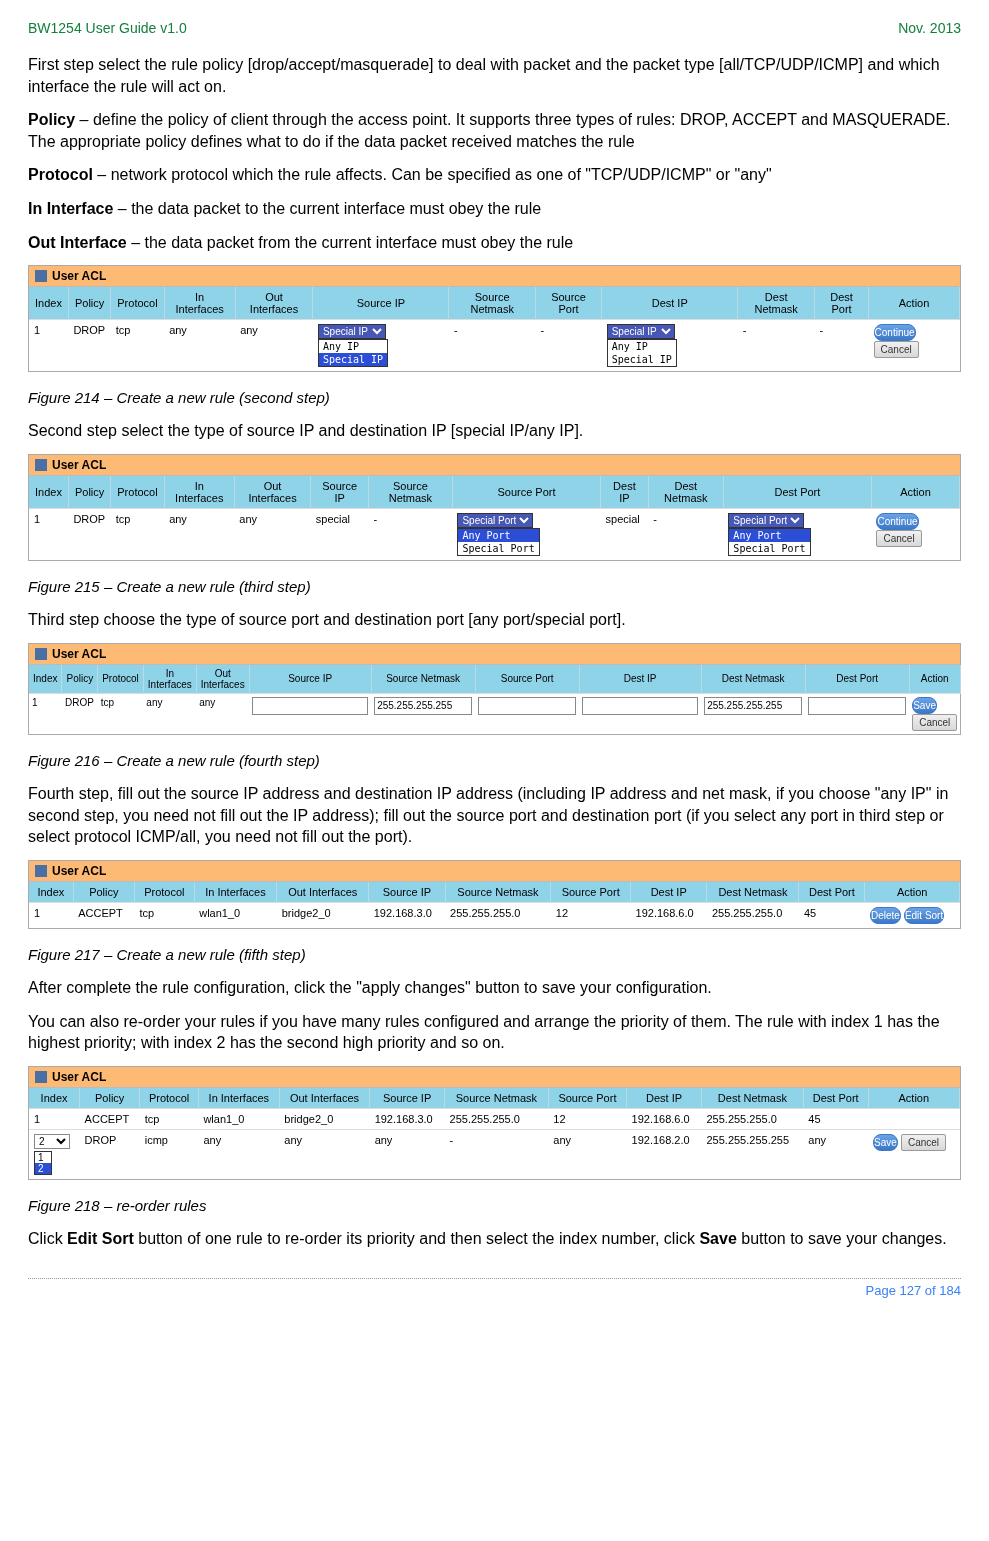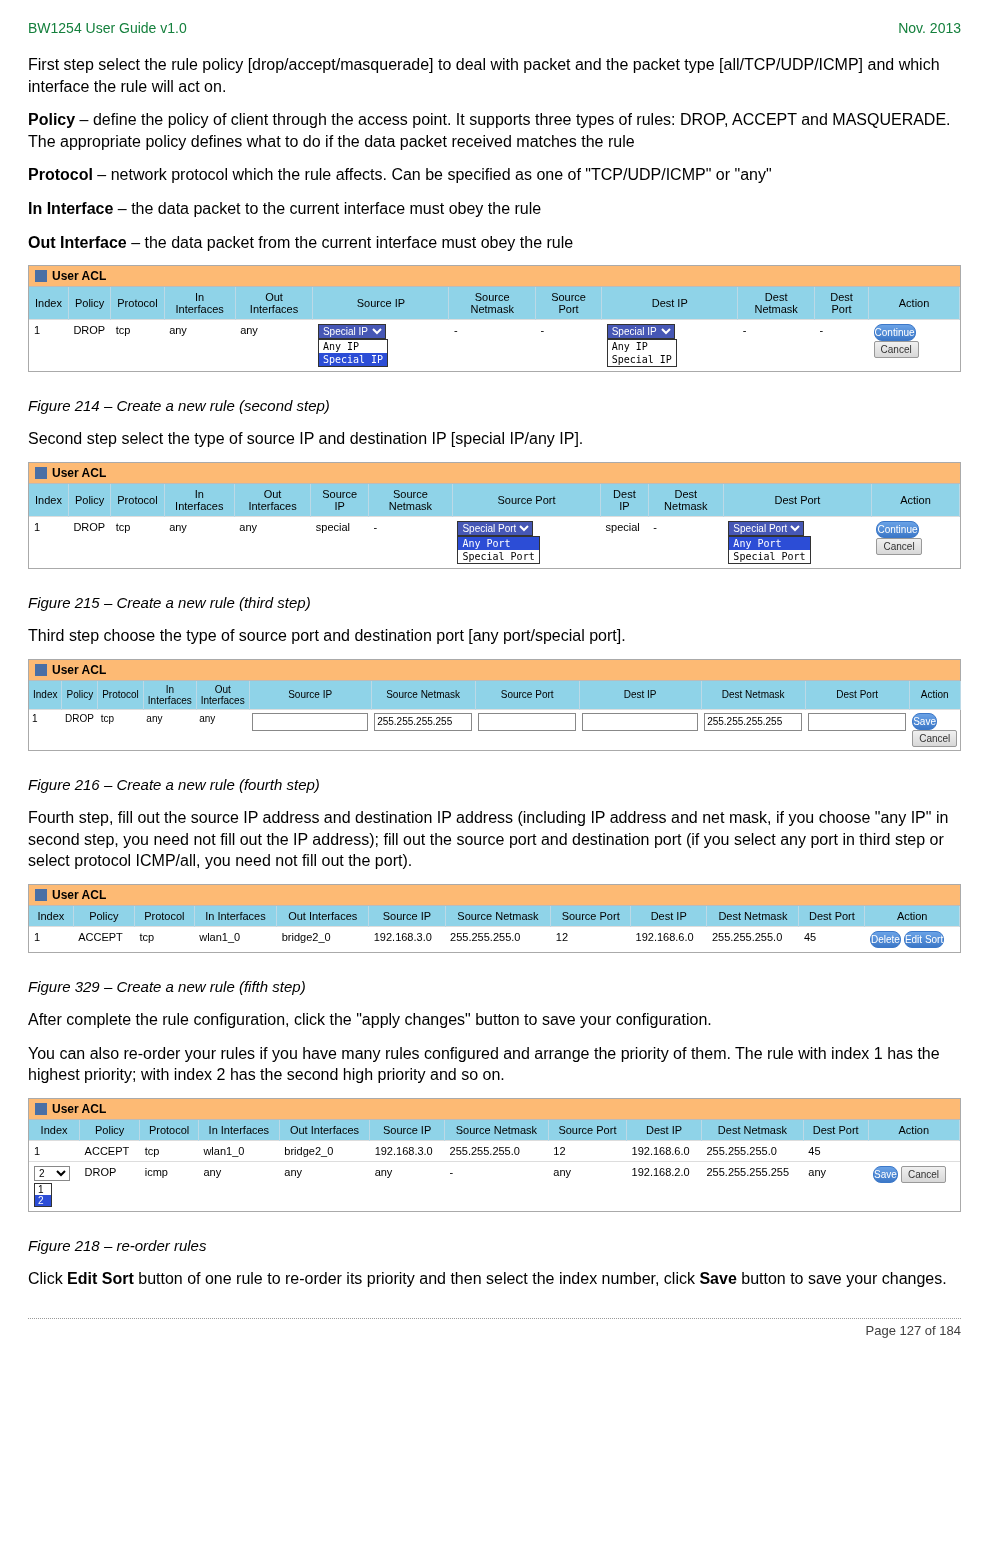--- a/index.html
+++ b/index.html
@@ -18,21 +18,21 @@
   margin-bottom: 18px;
 }
 p {
   font-size: 16px;
   line-height: 1.35;
   margin: 6px 0 12px 0;
 }
 .figcap {
   font-style: italic;
   font-size: 15px;
-  margin: 24px 0 12px 0;
+  margin: 16px 0 12px 0;
 }
 .bold { font-weight: bold; }
 
 .panel {
   border: 1px solid #aaa;
   margin: 6px 0 8px 0;
   background: #fff;
 }
 .panel-title {
   background: #fdba74;
@@ -114,21 +114,21 @@
   text-align: center;
   padding: 2px 0 3px 0;
   border-top: 1px solid #ddd;
 }
 .footer-dash {
   border-top: 1px dotted #999;
   margin-top: 28px;
   padding-top: 4px;
   text-align: right;
   font-size: 13px;
-  color: #404040;
+  color: #3b82f6;
 }
 .smallsel {
   width: 36px;
   font-size: 10px;
   background: #fff;
   color: #000;
   border: 1px solid #888;
 }
 .smallsel-open {
   border: 1px solid #333;
@@ -346,21 +346,21 @@
       <td>255.255.255.0</td>
       <td>45</td>
       <td>
         <button class="btn">Delete</button>
         <button class="btn">Edit Sort</button>
       </td>
     </tr>
   </tbody>
     </table>
 </div>
-<p class="figcap">Figure 329 – Create a new rule (fifth step)</p>
+<p class="figcap">Figure 217 – Create a new rule (fifth step)</p>
 <p>After complete the rule configuration, click the "apply changes" button to save your configuration.</p>
 <p>You can also re-order your rules if you have many rules configured and arrange the priority of them. The rule with index 1 has the highest priority; with index 2 has the second high priority and so on.</p>
 
 <div class="panel">
   <div class="panel-title">
     <span class="sq"></span>
     <span>User ACL</span>
   </div>
   <table class="acl">
     <tbody>

